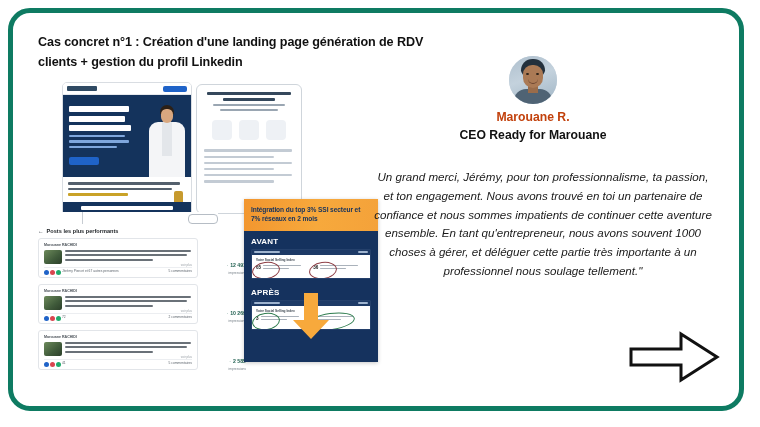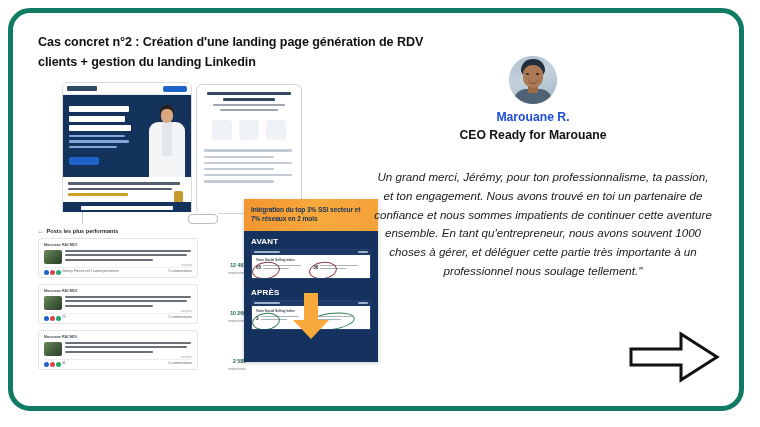--- a/index.html
+++ b/index.html
@@ -27,21 +27,21 @@
   .avatar .hair{position:absolute;left:12px;top:3px;width:24px;height:17px;border-radius:12px 12px 6px 6px;background:#23303c;}
   .avatar .face{position:absolute;left:14px;top:9px;width:20px;height:23px;border-radius:10px 10px 11px 11px;background:#a9writ;}
   .avatar .face{background:#ab7a55;}
   .avatar .neck{position:absolute;left:19px;top:28px;width:10px;height:9px;background:#9a6c4a;}
   .avatar .body{position:absolute;left:5px;top:33px;width:38px;height:18px;border-radius:12px 12px 0 0;background:#4f6374;}
   .avatar .smile{position:absolute;left:19px;top:23px;width:10px;height:4px;border-bottom:1.4px solid #6d4630;border-radius:0 0 8px 8px;}
   .avatar .eyeL{position:absolute;left:17px;top:17px;width:3px;height:2px;border-radius:50%;background:#2b2018;}
   .avatar .eyeR{position:absolute;left:27px;top:17px;width:3px;height:2px;border-radius:50%;background:#2b2018;}
 
   .person-name{position:absolute;left:418px;top:110px;width:230px;text-align:center;
-    font-size:12.2px;font-weight:bold;color:#1d4ed8;}
+    font-size:12.2px;font-weight:bold;color:#c2410c;}
   .person-role{position:absolute;left:418px;top:128px;width:230px;text-align:center;
     font-size:12.2px;font-weight:bold;color:#111;}
   .quote{
     position:absolute;left:372px;top:168px;width:342px;
     font-size:11.6px;font-style:italic;color:#1a1a1a;text-align:center;line-height:1.62;
   }
 
   .arrow-wrap{position:absolute;left:628px;top:330px;width:92px;height:54px;}
 
   
@@ -169,22 +169,22 @@
   .ring.green{border-color:#2f7d4f;}
   .ring.wide{width:46px;left:-4px;}
   .down-arrow{position:absolute;left:50%;top:62px;transform:translateX(-50%);width:40px;height:46px;z-index:3;}
 </style>
 </head>
 <body>
 
 <div class="frame"></div>
 
 <div class="title">
-  <div>Cas concret n°2 : Création d'une landing page génération de RDV</div>
-  <div>clients + gestion du landing Linkedin</div>
+  <div>Cas concret n°1 : Création d'une landing page génération de RDV</div>
+  <div>clients + gestion du profil Linkedin</div>
 </div>
 
 <div class="lp-main">
   <div class="lp-topbar">
     <span class="lp-logo"></span>
     <span class="lp-cta"></span>
   </div>
   <div class="lp-hero">
     <div class="lp-h1">
         <i></i>

